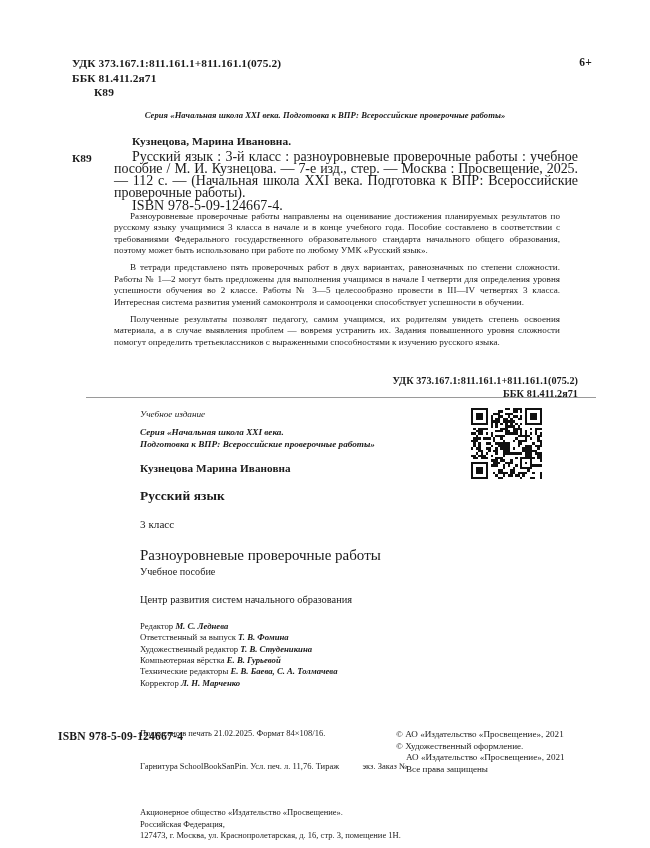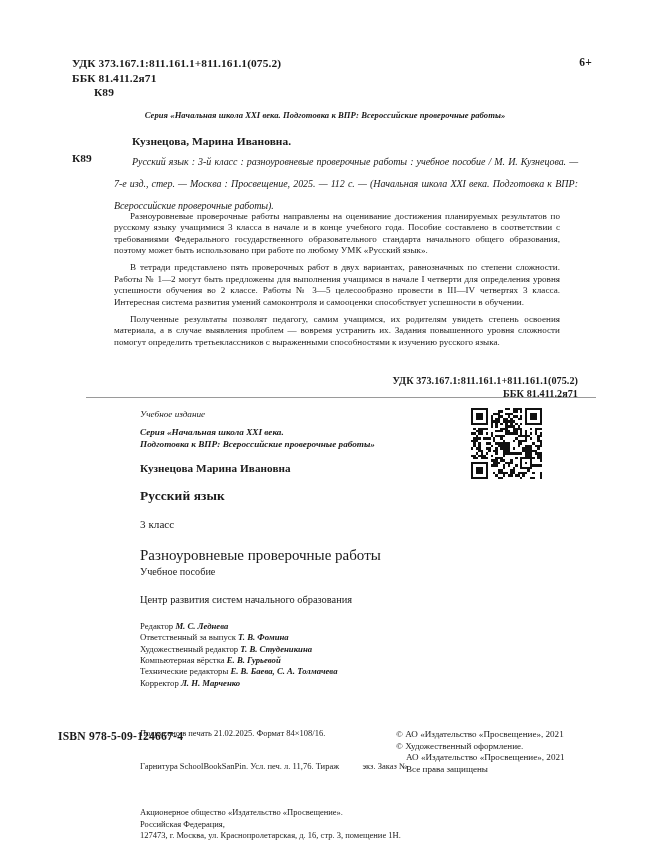--- a/index.html
+++ b/index.html
@@ -80,26 +80,25 @@
   }
   .bib-code {
     width: 42px;
     flex: 0 0 42px;
     font-size: 11.4px;
     font-weight: bold;
     padding-top: 1px;
   }
   .bib-desc {
     flex: 1 1 auto;
-    font-size: 10px;
-    line-height: 22px;
+    font-size: 14px;
+    line-height: 12px;
     text-align: justify;
     text-align-last: left;
     letter-spacing: -0.05px;
-    font-style: italic;
   }
   .bib-desc .indent-par {
     text-indent: 18px;
     display: block;
   }
   .bib-isbn {
     display: block;
     text-indent: 18px;
     margin-top: 1px;
     letter-spacing: 0.1px;
@@ -260,20 +259,21 @@
   <div class="age-badge">6+</div>
 
   <div class="series-line">Серия «Начальная школа XXI века. Подготовка к ВПР: Всероссийские проверочные работы»</div>
 
   <div class="bib">
     <div class="bib-author">Кузнецова, Марина Ивановна.</div>
     <div class="bib-body-row">
       <div class="bib-code">К89</div>
       <div class="bib-desc">
         <span class="indent-par">Русский язык : 3-й класс : разноуровневые проверочные работы : учебное пособие / М. И. Кузнецова. — 7-е изд., стер. — Москва : Просвещение, 2025. — 112 с. — (Начальная школа XXI века. Подготовка к ВПР: Всероссийские проверочные работы).</span>
+        <span class="bib-isbn">ISBN 978-5-09-124667-4.</span>
       </div>
     </div>
   </div>
 
   <div class="annot">
     <p>Разноуровневые проверочные работы направлены на оценивание достижения планируемых результатов по русскому языку учащимися 3 класса в начале и в конце учебного года. Пособие составлено в соответствии с требованиями Федерального государственного образовательного стандарта начального общего образования, поэтому может быть использовано при работе по любому УМК «Русский язык».</p>
     <p>В тетради представлено пять проверочных работ в двух вариантах, равнозначных по степени сложности. Работы № 1—2 могут быть предложены для выполнения учащимся в начале I четверти для определения уровня успешности обучения во 2 классе. Работы № 3—5 целесообразно провести в III—IV четвертях 3 класса. Интересная система развития умений самоконтроля и самооценки способствует успешности в обучении.</p>
     <p>Полученные результаты позволят педагогу, самим учащимся, их родителям увидеть степень освоения материала, а в случае выявления проблем — вовремя устранить их. Задания повышенного уровня сложности помогут определить третьеклассников с выраженными способностями к изучению русского языка.</p>
   </div>
 

